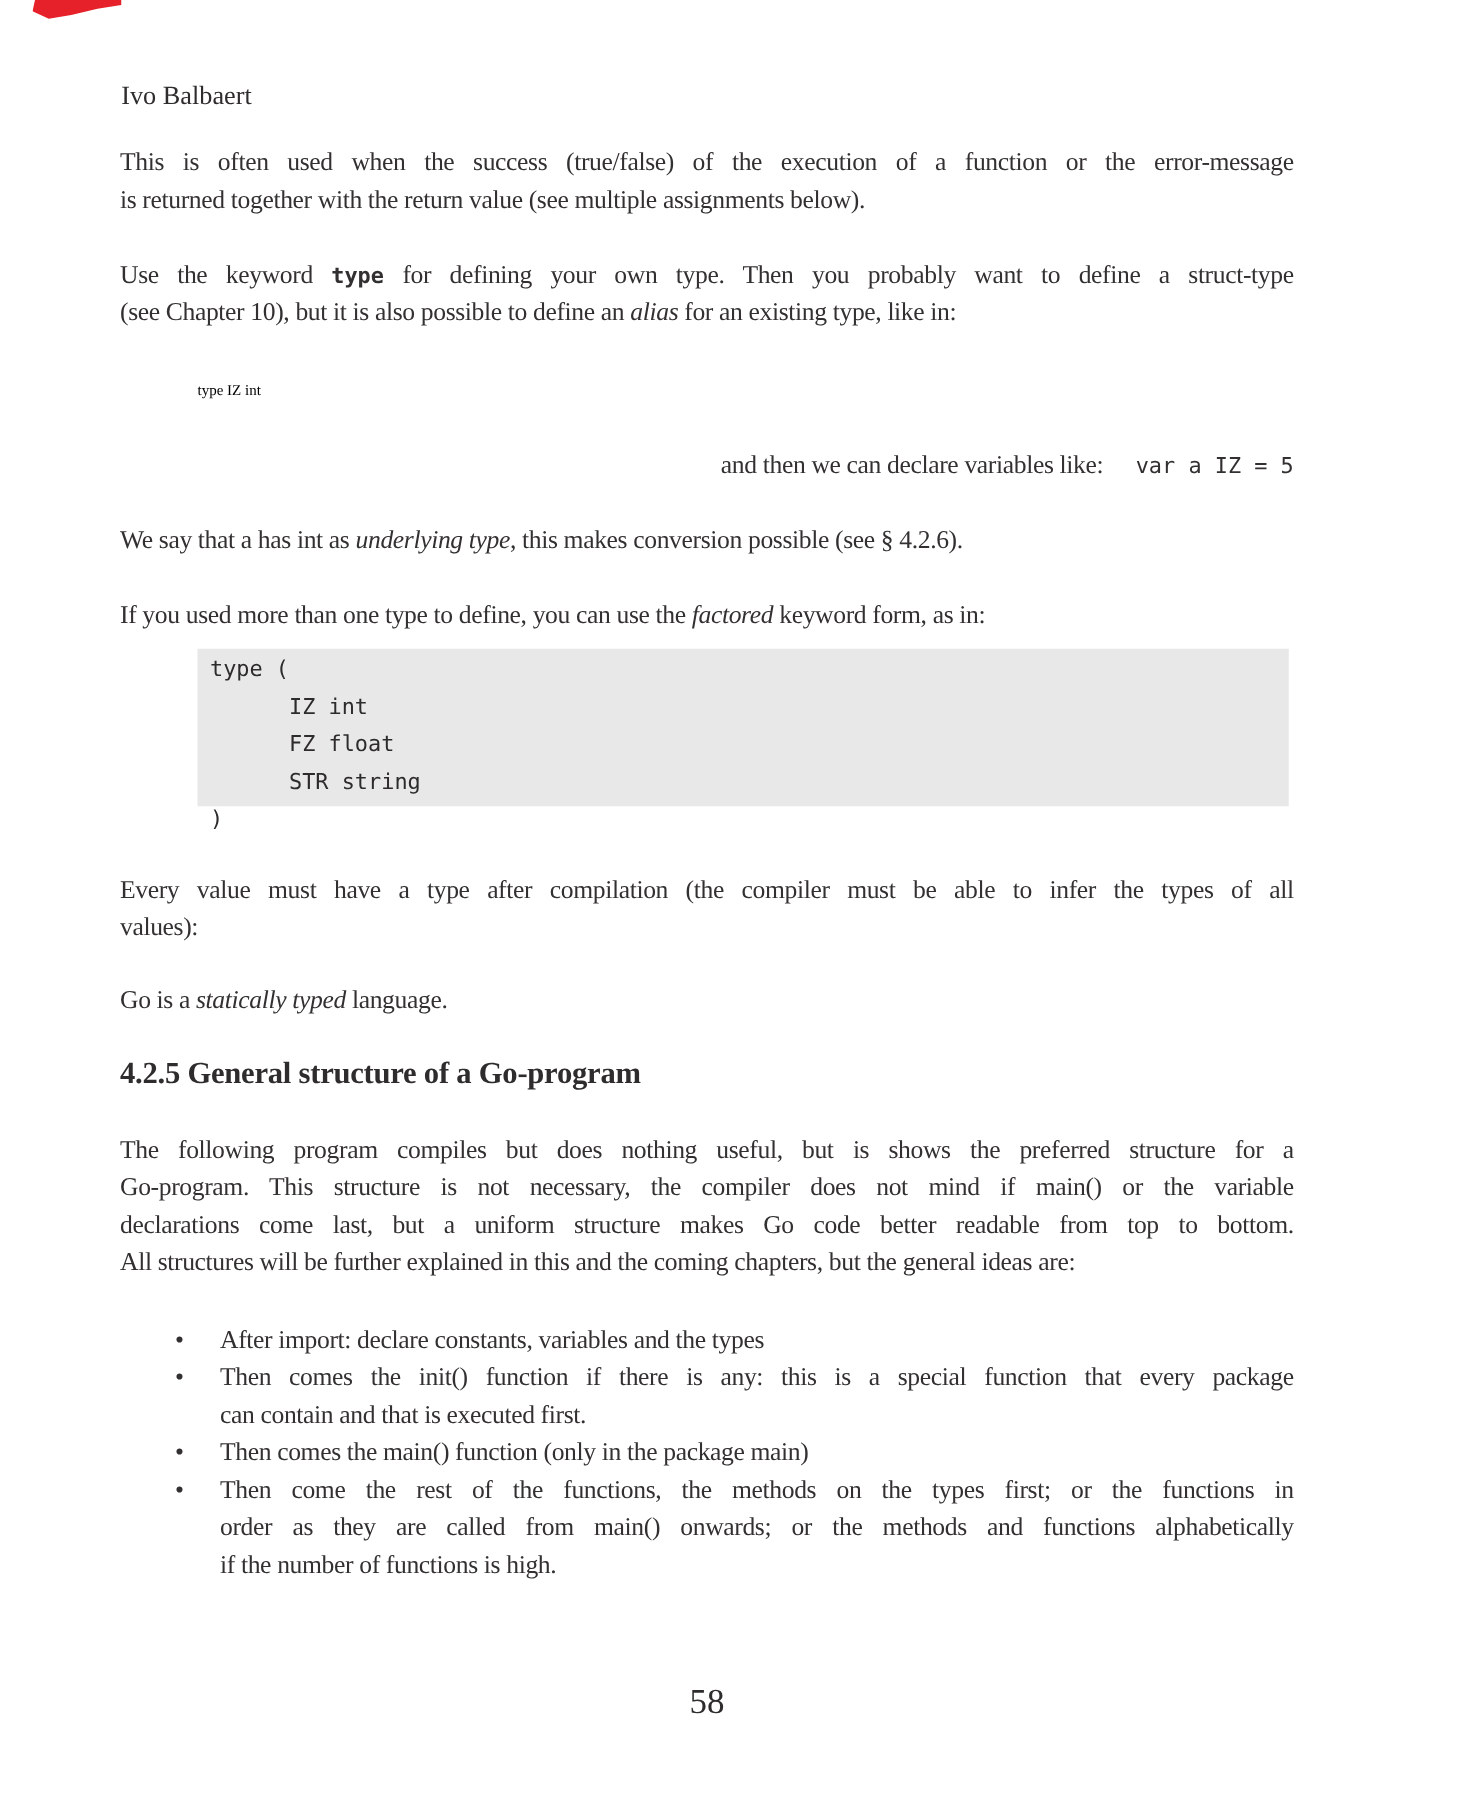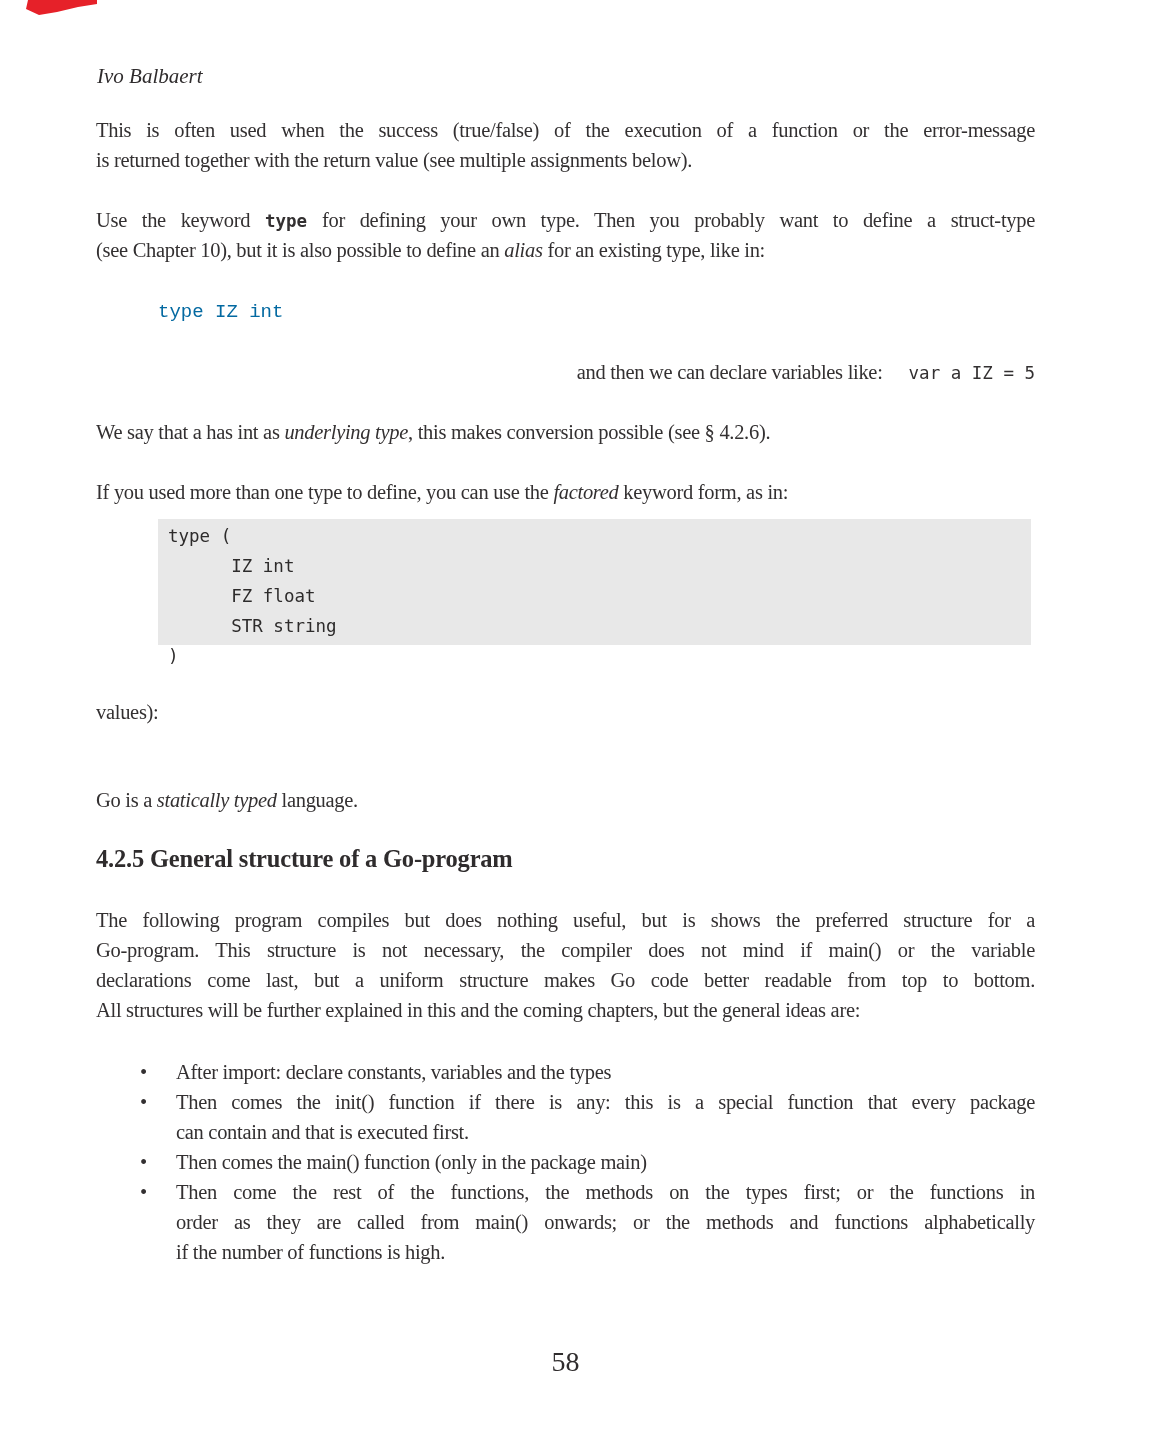--- a/index.html
+++ b/index.html
@@ -24,26 +24,26 @@
     font-family:"DejaVu Sans Mono", monospace;
     font-size:17.5px;font-weight:bold;letter-spacing:0;
   }
   .seg-mg{
     font-family:"DejaVu Sans Mono", monospace;
     font-size:17.5px;letter-spacing:0;
     margin-left:26px;
   }
   .runhead{
     position:absolute;left:97px;top:62px;
-    font-style:italic;font-size:21px;line-height:28px;color:#2f2c2d;text-align:center;
+    font-size:21px;line-height:28px;color:#2f2c2d;text-align:center;
   }
   .codeline{
     position:absolute;
-    font-family:Liberation Mono, monospace;
-    font-size:19px;line-height:30px;color:#0369a1;
+    font-family:Liberation Serif, serif;
+    font-size:12px;line-height:30px;color:#000000;
     white-space:pre;
   }
   .codeblock{
     position:absolute;
     padding:2px 10px 0 10px;
     box-sizing:border-box;
   }
   .codeblock .cbline{
     font-family:"DejaVu Sans Mono", monospace;
     font-size:17.5px;line-height:30px;height:30px;color:#2d2b2b;
@@ -98,20 +98,21 @@
         <div class="line"><span class="seg-r">If you used more than one type to define, you can use the </span><span class="seg-i">factored</span><span class="seg-r"> keyword form, as in:</span></div>
       </div>
       <div class="codeblock" style="top: 519px; left: 158px; width: 873px; height: 126px; background: rgb(232, 232, 232);">
         <div class="cbline">type (</div>
         <div class="cbline">      IZ int</div>
         <div class="cbline">      FZ float</div>
         <div class="cbline">      STR string</div>
         <div class="cbline">)</div>
       </div>
       <div class="block" style="top: 697px;">
+        <div class="line just"><span class="seg-r">Every value must have a type after compilation (the compiler must be able to infer the types of all</span></div>
         <div class="line"><span class="seg-r">values):</span></div>
       </div>
       <div class="block" style="top: 785px;">
         <div class="line"><span class="seg-r">Go is a </span><span class="seg-i">statically typed</span><span class="seg-r"> language.</span></div>
       </div>
       <div class="heading" style="top: 843px;">4.2.5 General structure of a Go-program</div>
       <div class="block" style="top: 905px;">
         <div class="line just"><span class="seg-r">The following program compiles but does nothing useful, but is shows the preferred structure for a</span></div>
         <div class="line just"><span class="seg-r">Go-program. This structure is not necessary, the compiler does not mind if main() or the variable</span></div>
         <div class="line just"><span class="seg-r">declarations come last, but a uniform structure makes Go code better readable from top to bottom.</span></div>

